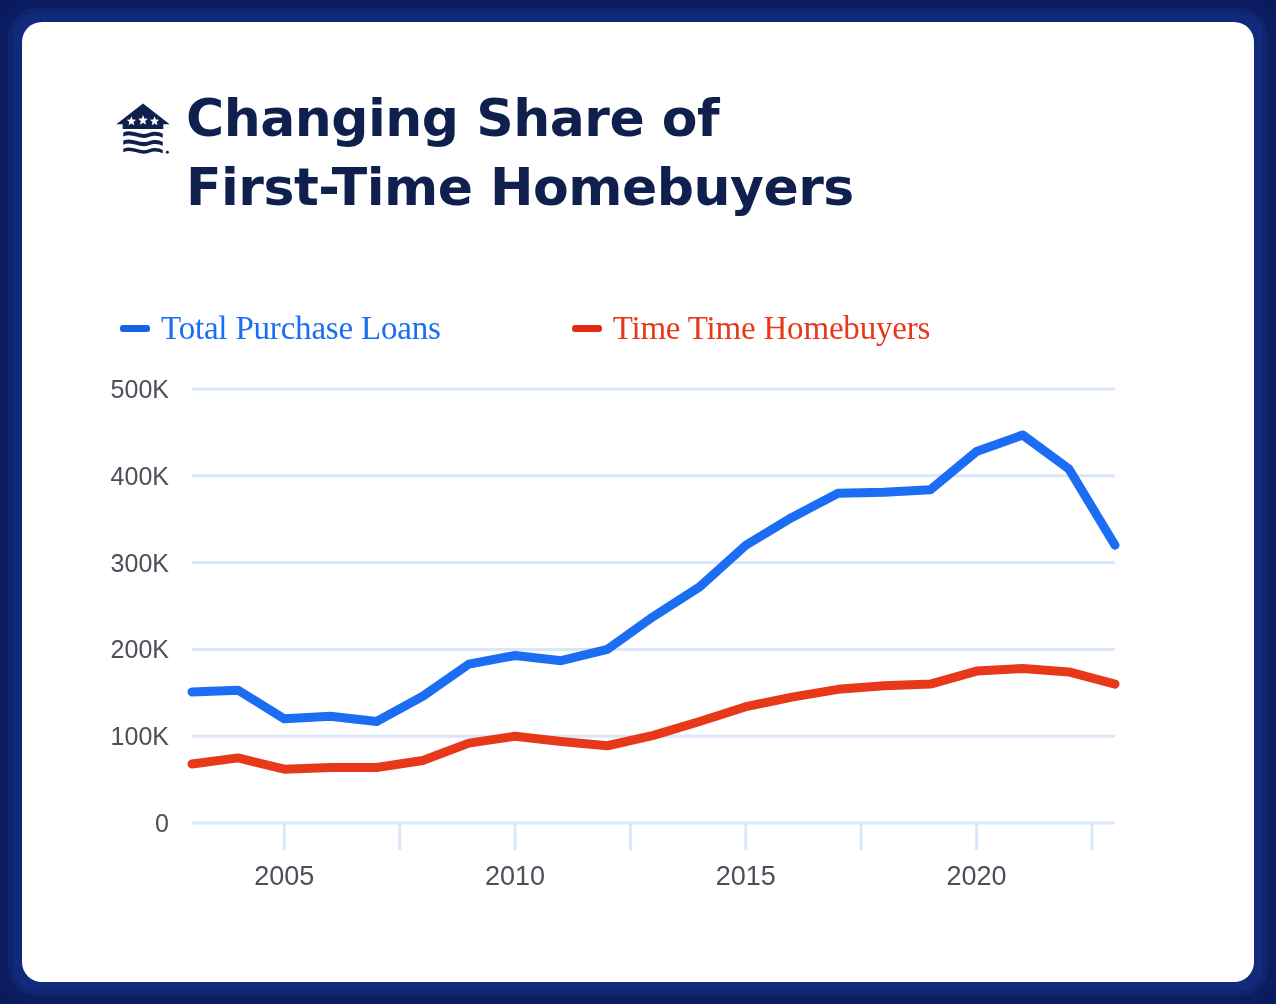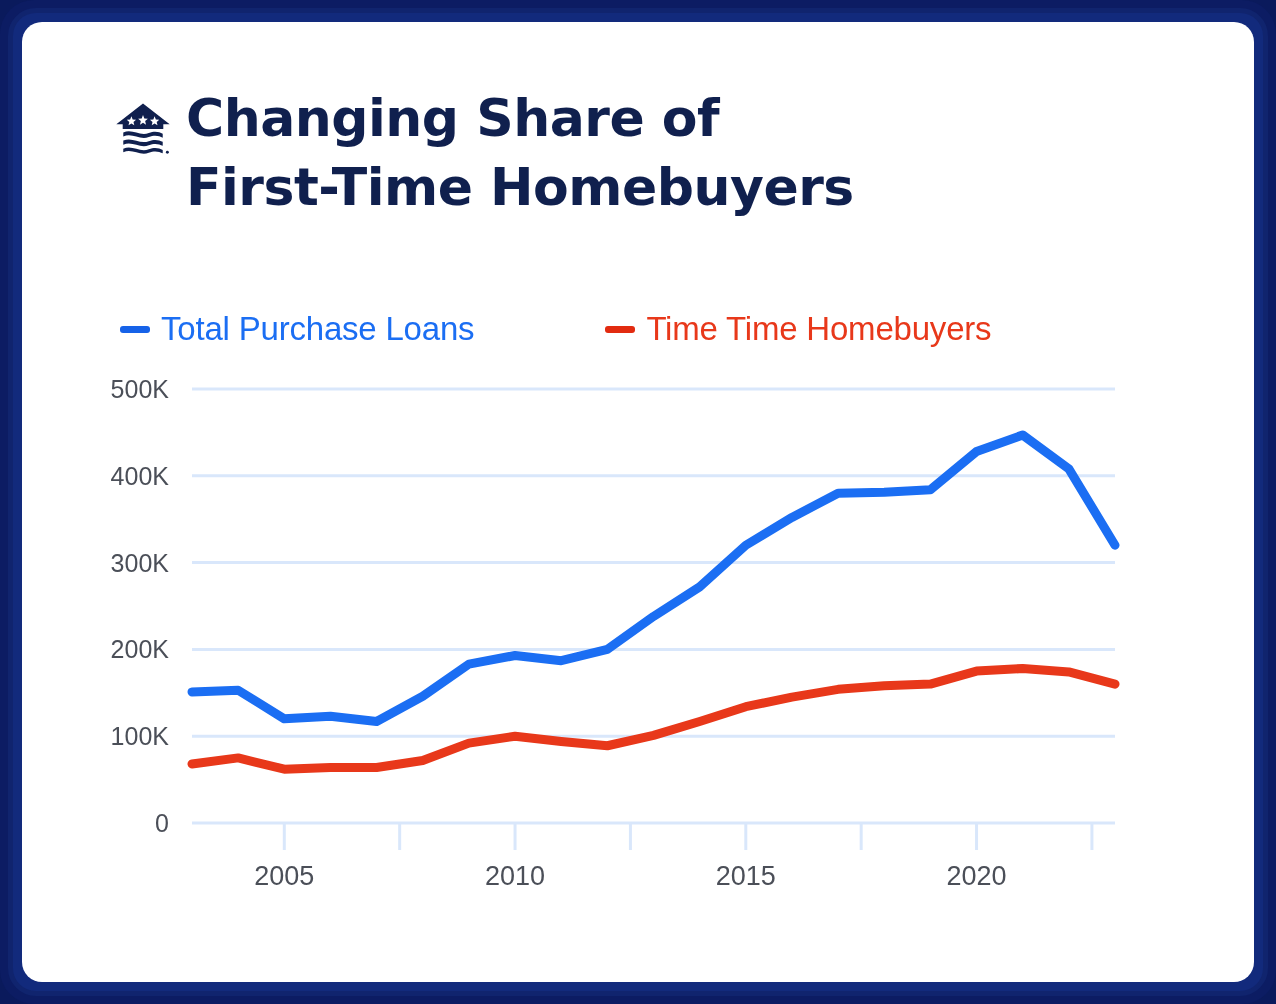--- a/index.html
+++ b/index.html
@@ -76,20 +76,21 @@
   .legend {
     position: absolute;
     left: 98px;
     top: 288px;
     display: flex;
     align-items: center;
   }
   .legend-item {
     display: flex;
     align-items: center;
+    font-family: Liberation Serif, serif;
   }
   .legend-item.second { margin-left: 131px; }
   .swatch {
     width: 30px;
     height: 7px;
     border-radius: 3px;
     margin-right: 11px;
   }
   .swatch.blue { background: #1662e8; }
   .swatch.red  { background: #e22b10; }

